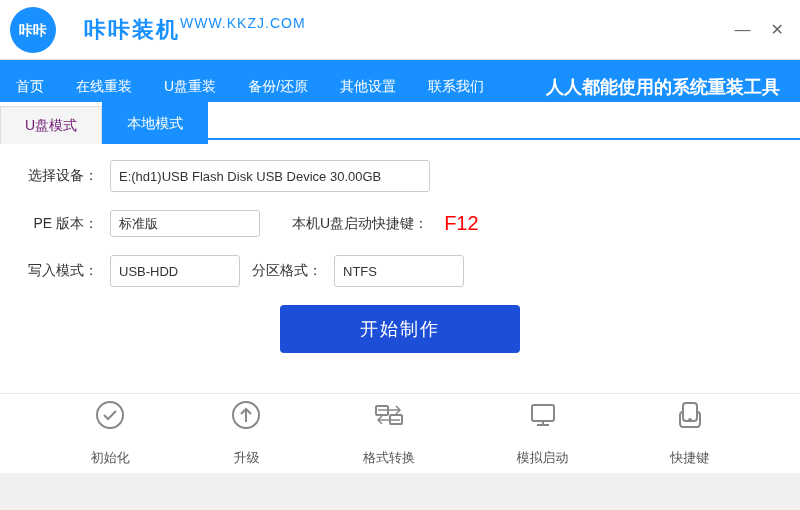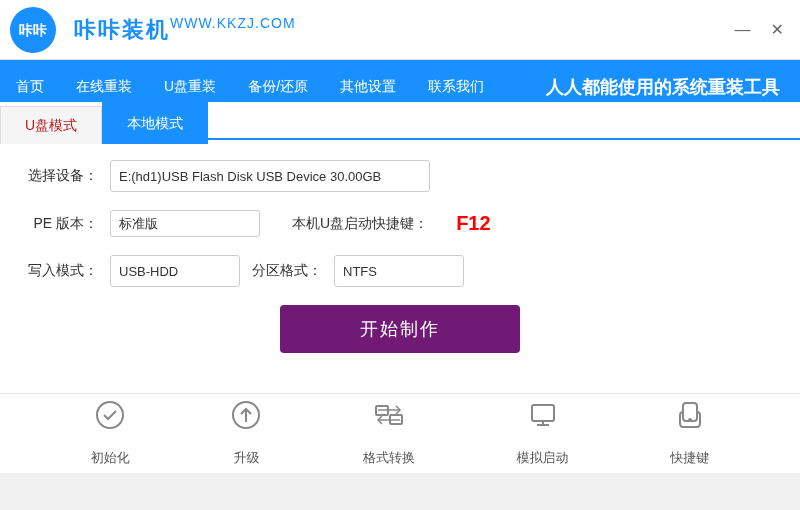--- a/index.html
+++ b/index.html
@@ -18,21 +18,21 @@
       height: 60px;
       display: flex;
       align-items: center;
       justify-content: space-between;
       padding: 0 10px;
       border-bottom: 1px solid #e0e0e0;
     }
     .title-bar-left {
       display: flex;
       align-items: center;
-      gap: 18px;
+      gap: 28px;
     }
     .app-logo {
       width: 46px;
       height: 46px;
       background: #1890ff;
       border-radius: 50%;
       display: flex;
       align-items: center;
       justify-content: center;
       color: white;
@@ -101,21 +101,21 @@
       border-bottom: 2px solid #1890ff;
       height: 38px;
     }
     .tab {
       padding: 0 24px;
       height: 38px;
       display: flex;
       align-items: center;
       font-size: 14px;
       cursor: pointer;
-      color: #b91c1c;
+      color: #701a75;
       border: 1px solid #ddd;
       border-bottom: none;
       background: #f5f5f5;
       margin-top: 4px;
     }
     .tab.active {
       background: #1890ff;
       color: white;
       border-color: #1890ff;
       margin-top: 0;
@@ -177,33 +177,33 @@
       height: 32px;
     }
 
     .shortcut-label {
       font-size: 14px;
       color: #333;
       margin-left: 20px;
     }
     .shortcut-key {
       font-size: 20px;
-      font-weight: bold;
+      font-weight: normal;
       color: #f00;
-      margin-left: 16px;
+      margin-left: 4px;
     }
 
     
     .start-btn-container {
       display: flex;
       justify-content: center;
       margin: 10px 0 20px;
     }
     .start-btn {
-      background: #701a75;
+      background: #1d4ed8;
       color: white;
       border: none;
       border-radius: 4px;
       font-size: 18px;
       padding: 12px 80px;
       cursor: pointer;
       font-family: 'Microsoft YaHei', SimHei, sans-serif;
       letter-spacing: 2px;
     }
 

